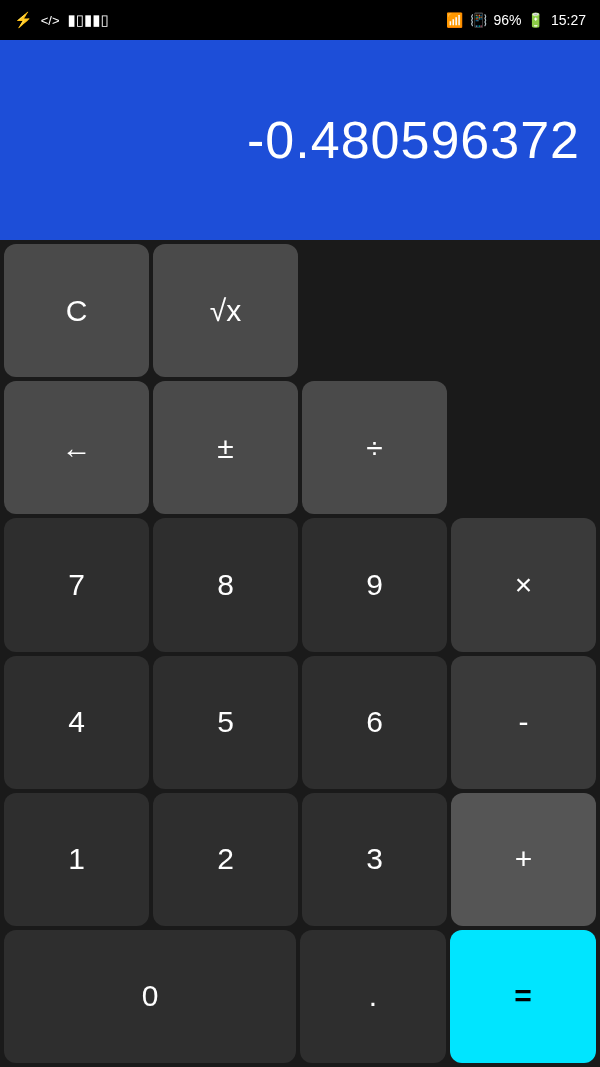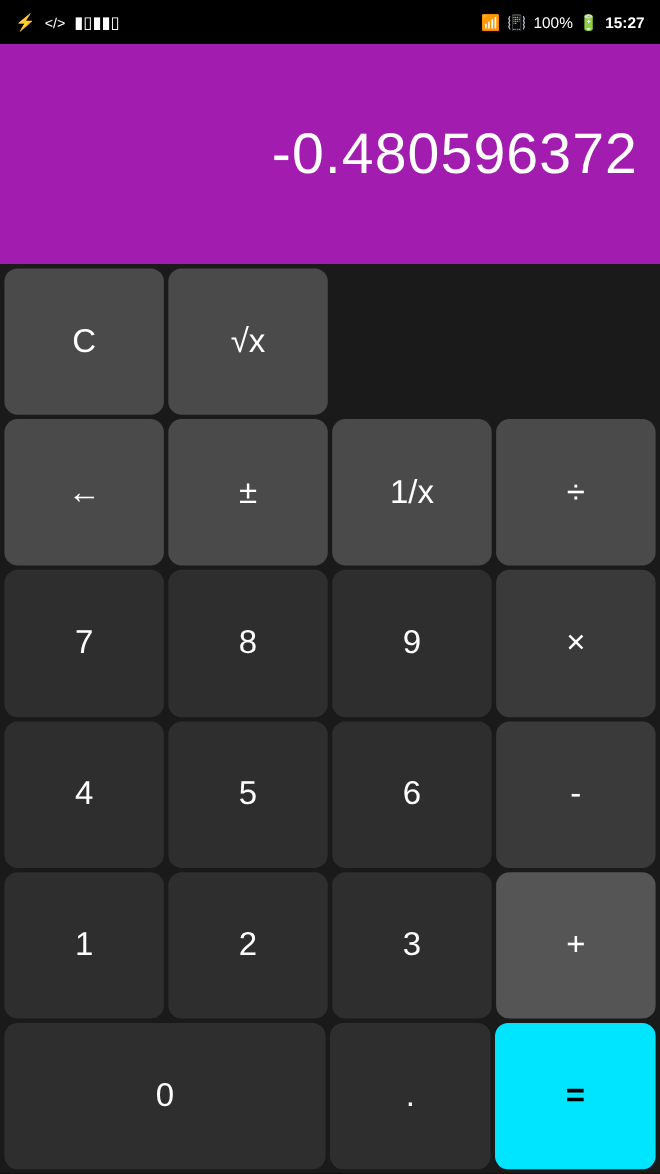--- a/index.html
+++ b/index.html
@@ -40,21 +40,21 @@
     }
 
     
     #display-area {
       flex: 0 0 auto;
       display: flex;
       align-items: center;
       justify-content: flex-end;
       padding: 20px 20px 20px 10px;
       min-height: 200px;
-      background: #a21caf;
+      background: #1d4ed8;
     }
     #display-value {
       color: #fff;
       font-size: 52px;
       font-weight: 300;
       letter-spacing: 1px;
       text-align: right;
       word-break: break-all;
     }
 
@@ -135,43 +135,42 @@
     <span class="status-icon" style="font-size:13px">&lt;/&gt;</span>
 
     <span class="status-icon">▮▯▮▮▯</span>
   </div>
   <div id="status-right">
 
     <span>📶</span>
 
     <span>📳</span>
 
-    <span>100%</span>
+    <span>96%</span>
 
     <span>🔋</span>
 
-    <span style="font-weight:700">15:27</span>
+    <span style="font-weight:400">15:27</span>
   </div>
 </div>
 
 <div id="display-area">
   <span id="display-value">-0.480596372</span>
 </div>
 
 <div id="keypad">
 
   <div class="key-row">
     <button class="key key-func">C</button>
     <button class="key key-func">√x</button>
   </div>
 
   <div class="key-row">
     <button class="key key-op">←</button>
     <button class="key key-op">±</button>
-    <button class="key key-op">1/x</button>
     <button class="key key-op">÷</button>
   </div>
 
   <div class="key-row">
     <button class="key key-num">7</button>
     <button class="key key-num">8</button>
     <button class="key key-num">9</button>
     <button class="key key-operator">×</button>
   </div>
 

